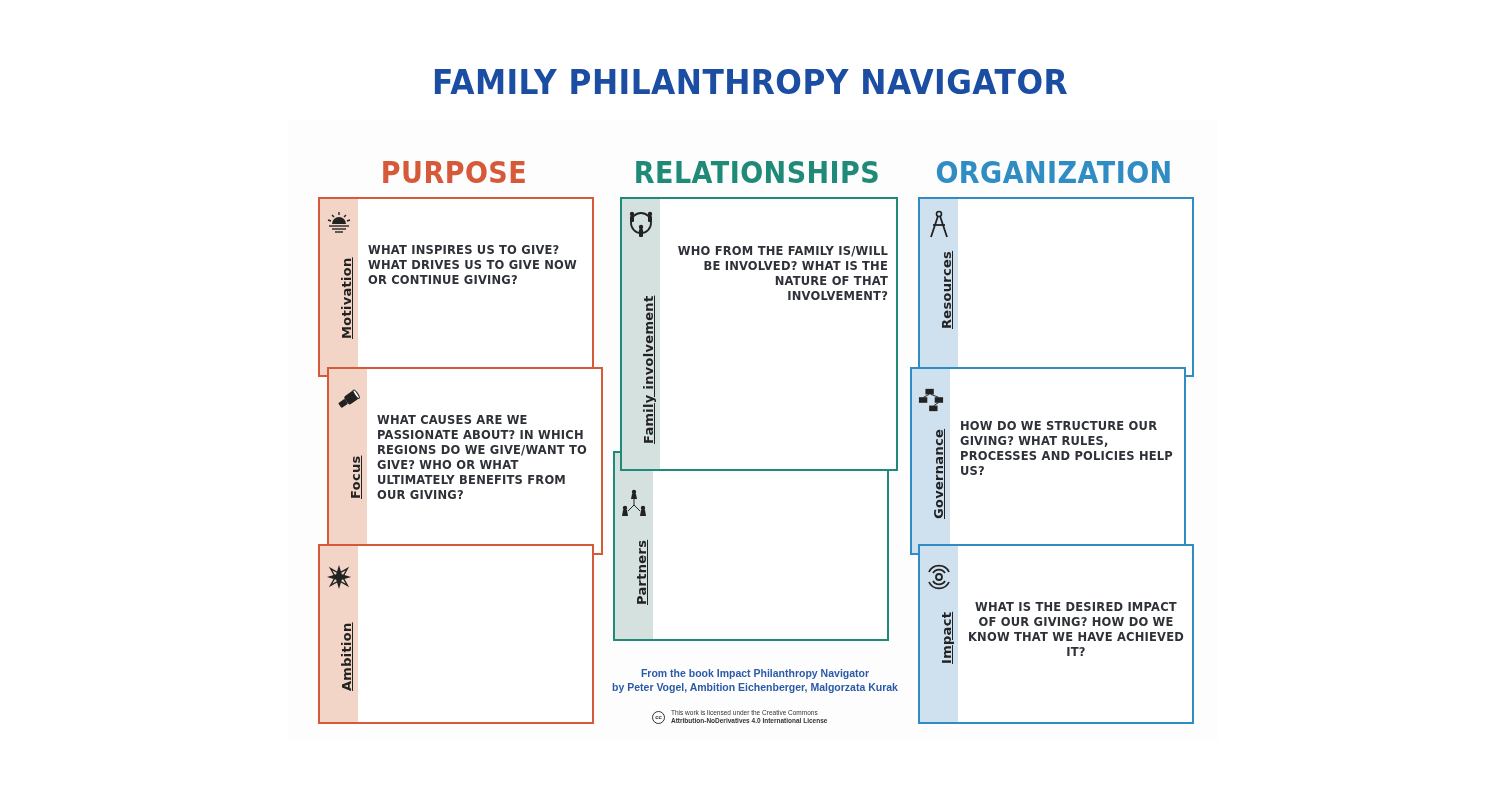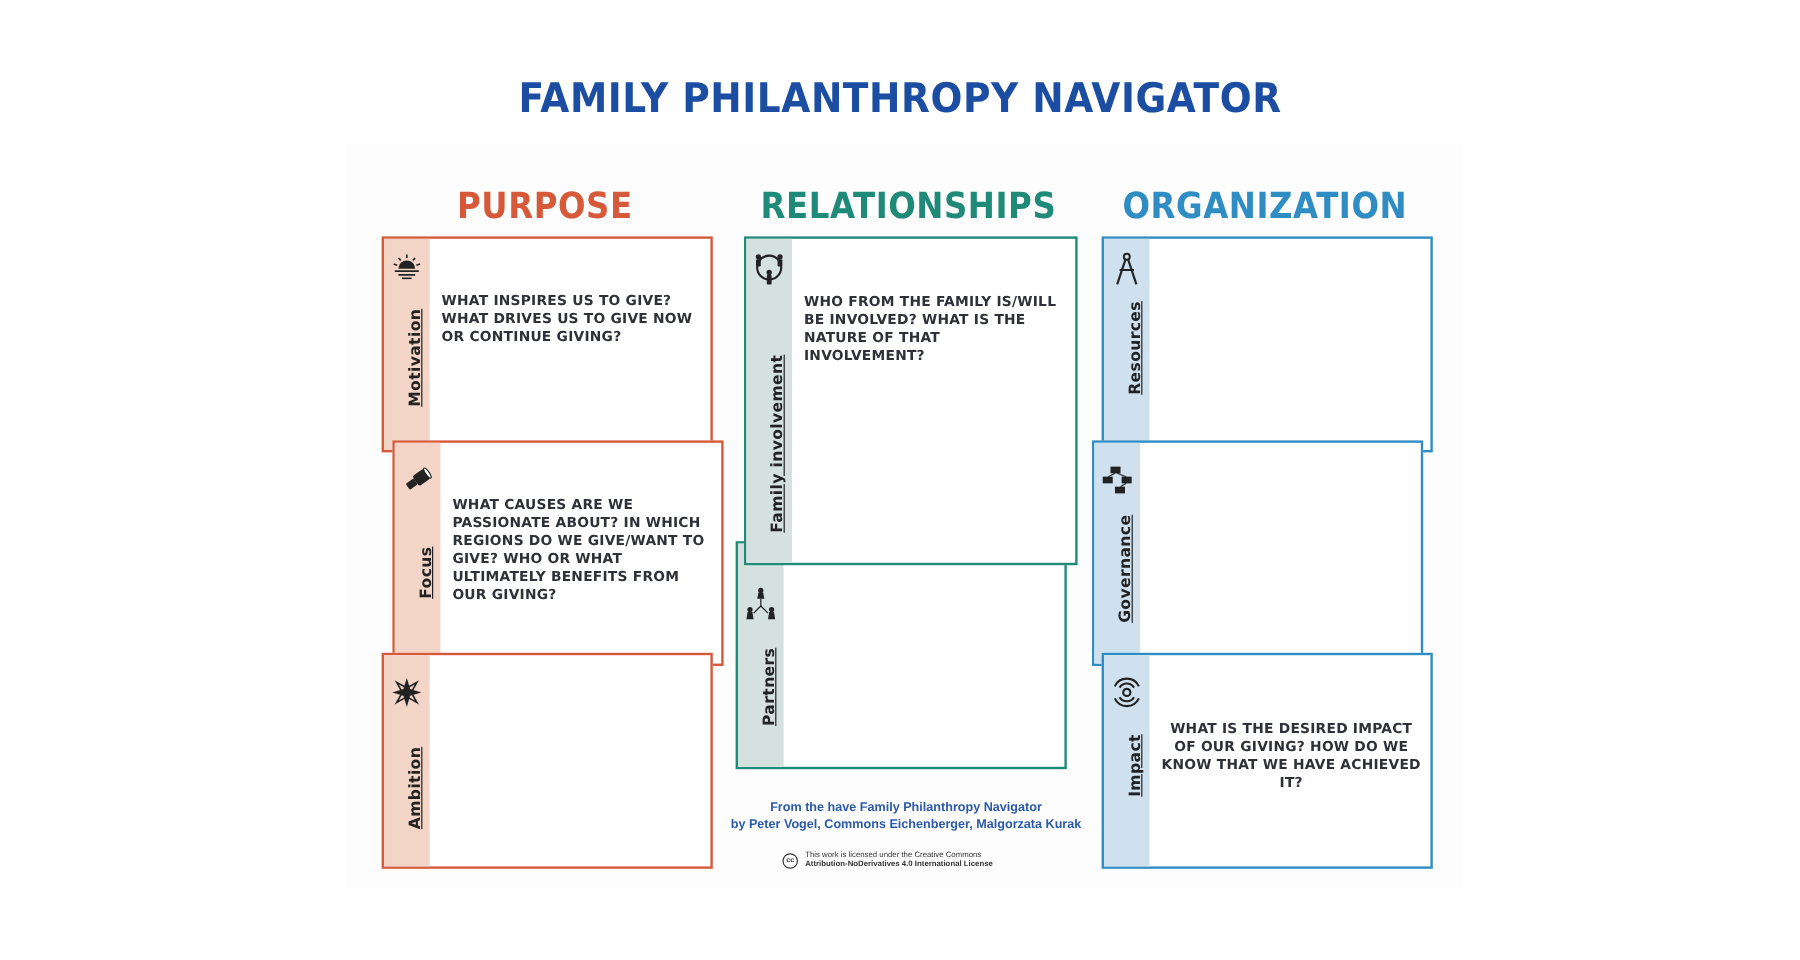--- a/index.html
+++ b/index.html
@@ -143,21 +143,21 @@
           <circle cx="4" cy="4" r="2.2"></circle>
           <rect x="2" y="6" width="4" height="6" rx="1"></rect>
           <circle cx="22" cy="4" r="2.2"></circle>
           <rect x="20" y="6" width="4" height="6" rx="1"></rect>
           <circle cx="13" cy="17" r="2.2"></circle>
           <rect x="11" y="19" width="4" height="8" rx="1"></rect>
         </g>
       </svg>
   </div>
   <div class="label" style="top:245px;">Family involvement</div>
-  <div class="q" style="top:13px;">Who from the family is/will be involved? What is the nature of that involvement?</div>
+  <div class="q" style="top:13px;text-align:right;">Who from the family is/will be involved? What is the nature of that involvement?</div>
 </div>
 
 <div class="box org" style="left:918px;top:197px;width:276px;height:180px;">
   <div class="side"></div>
   <div class="icon" style="top:12px;">
     <svg width="22" height="28" viewBox="0 0 22 28">
         <circle cx="11" cy="4" r="2.5" fill="none" stroke="#222" stroke-width="1.6"></circle>
         <g stroke="#222" stroke-width="1.8">
           <line x1="10" y1="6" x2="3" y2="27"></line>
           <line x1="12" y1="6" x2="19" y2="27"></line>
@@ -179,40 +179,41 @@
           <rect x="12" y="19" width="9" height="6"></rect>
         </g>
         <g stroke="#222" stroke-width="1">
           <line x1="12" y1="7" x2="6" y2="10"></line>
           <line x1="14" y1="7" x2="22" y2="10"></line>
           <line x1="22" y1="16" x2="17" y2="19"></line>
         </g>
       </svg>
   </div>
   <div class="label" style="top:150px;">Governance</div>
+  <div class="q" style="top:18px;">How do we structure our giving? What rules, processes and policies help us?</div>
 </div>
 
 <div class="box org" style="left:918px;top:544px;width:276px;height:180px;">
   <div class="side"></div>
   <div class="icon" style="top:18px;">
     <svg width="26" height="26" viewBox="0 0 26 26">
         <g fill="none" stroke="#222" stroke-width="1.8">
           <circle cx="13" cy="13" r="3"></circle>
           <path d="M7 9a7 7 0 0 1 12 0M19 17a7 7 0 0 1-12 0"></path>
           <path d="M3 8a11 11 0 0 1 20 0M23 18a11 11 0 0 1-20 0"></path>
         </g>
       </svg>
   </div>
   <div class="label" style="top:118px;">Impact</div>
   <div class="q" style="top:22px;text-align:center;">What is the desired impact of our giving? How do we know that we have achieved it?</div>
 </div>
 
 <div class="credit">
-  <div>From the have Family Philanthropy Navigator</div>
-  <div>by Peter Vogel, Commons Eichenberger, Malgorzata Kurak</div>
+  <div>From the book Impact Philanthropy Navigator</div>
+  <div>by Peter Vogel, Ambition Eichenberger, Malgorzata Kurak</div>
 </div>
 
 <div class="license">
   <div class="cc">cc</div>
   <div>
     <div>This work is licensed under the Creative Commons</div>
     <div style="font-weight:bold;">Attribution-NoDerivatives 4.0 International License</div>
   </div>
 </div>
 

